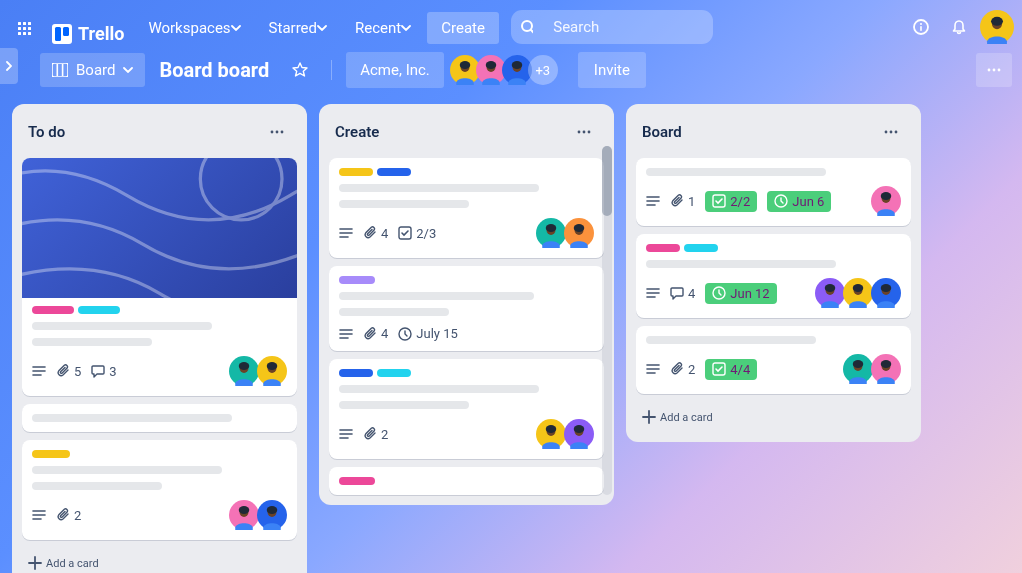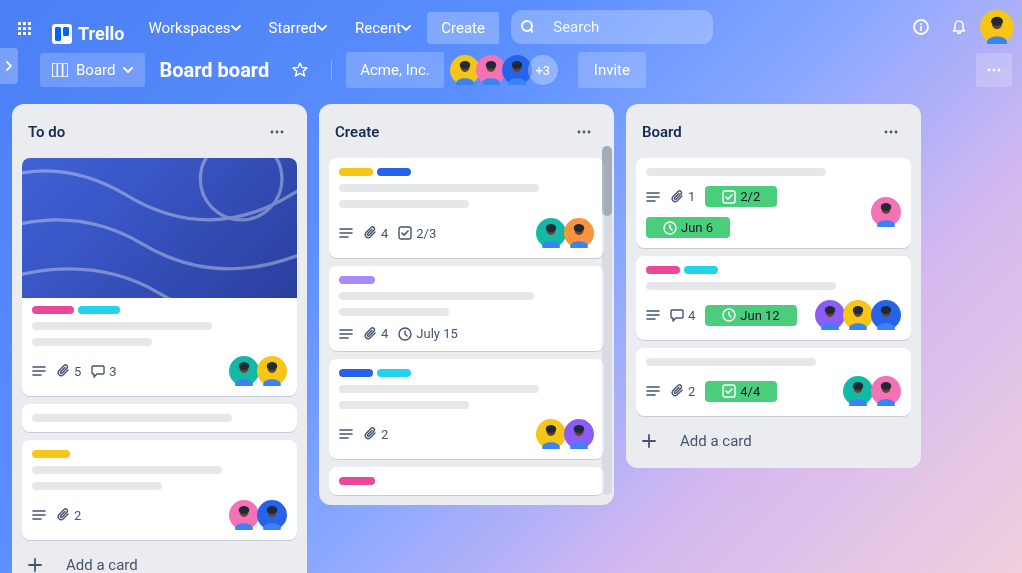--- a/index.html
+++ b/index.html
@@ -37,26 +37,26 @@
 .list-menu{width:28px;height:28px;display:flex;align-items:center;justify-content:center;cursor:pointer;border-radius:3px;color:#44546f}
 .card{background:#fff;border-radius:8px;padding:10px;display:flex;flex-direction:column;gap:8px;cursor:pointer;box-shadow:0 1px 0 rgba(9,30,66,.15)}
 .card-cover{height:140px;margin:-10px -10px 0 -10px;border-radius:8px 8px 0 0;background:linear-gradient(135deg,#4062d8,#2a3f9e);position:relative;overflow:hidden}
 .card-cover svg{position:absolute;width:140%;height:140%;top:-20%;left:-20%;opacity:.35}
 .labels{display:flex;gap:4px}
 .label{height:8px;border-radius:4px}
 .skel{height:8px;background:#e5e7ea;border-radius:4px}
 .card-footer{display:flex;align-items:center;justify-content:space-between;gap:6px;margin-top:2px}
 .badges{display:flex;align-items:center;gap:10px;color:#44546f;font-size:13px;flex-wrap:wrap}
 .badge{display:flex;align-items:center;gap:4px}
-.badge.pill{padding:3px 17px;border-radius:4px;color:#0f172a;font-size:13px}
+.badge.pill{padding:3px 7px;border-radius:4px;color:#701a75;font-size:13px}
 .badge.green{background:#4bce7b}
 .members{display:flex}
 .members .avatar{width:30px;height:30px;margin-left:-2px;border:none}
 .members .avatar svg{width:30px;height:30px}
-.add-card{display:flex;align-items:center;gap:24px;padding:8px 6px;color:#44546f;cursor:pointer;border-radius:8px;font-size:15px}
+.add-card{display:flex;align-items:center;gap:4px;padding:8px 6px;color:#44546f;cursor:pointer;border-radius:8px;font-size:11px}
 .scrollbar-track{width:10px;background:rgba(9,30,66,.08);border-radius:5px;position:absolute;right:2px;top:42px;bottom:10px}
 .scrollbar-thumb{width:10px;background:rgba(9,30,66,.25);border-radius:5px;height:70px;position:absolute;top:0}
 svg{display:block}
 </style>
 </head>
 <body>
 
 <svg width="0" height="0" style="position:absolute">
 <defs>
 <g id="i-apps">

